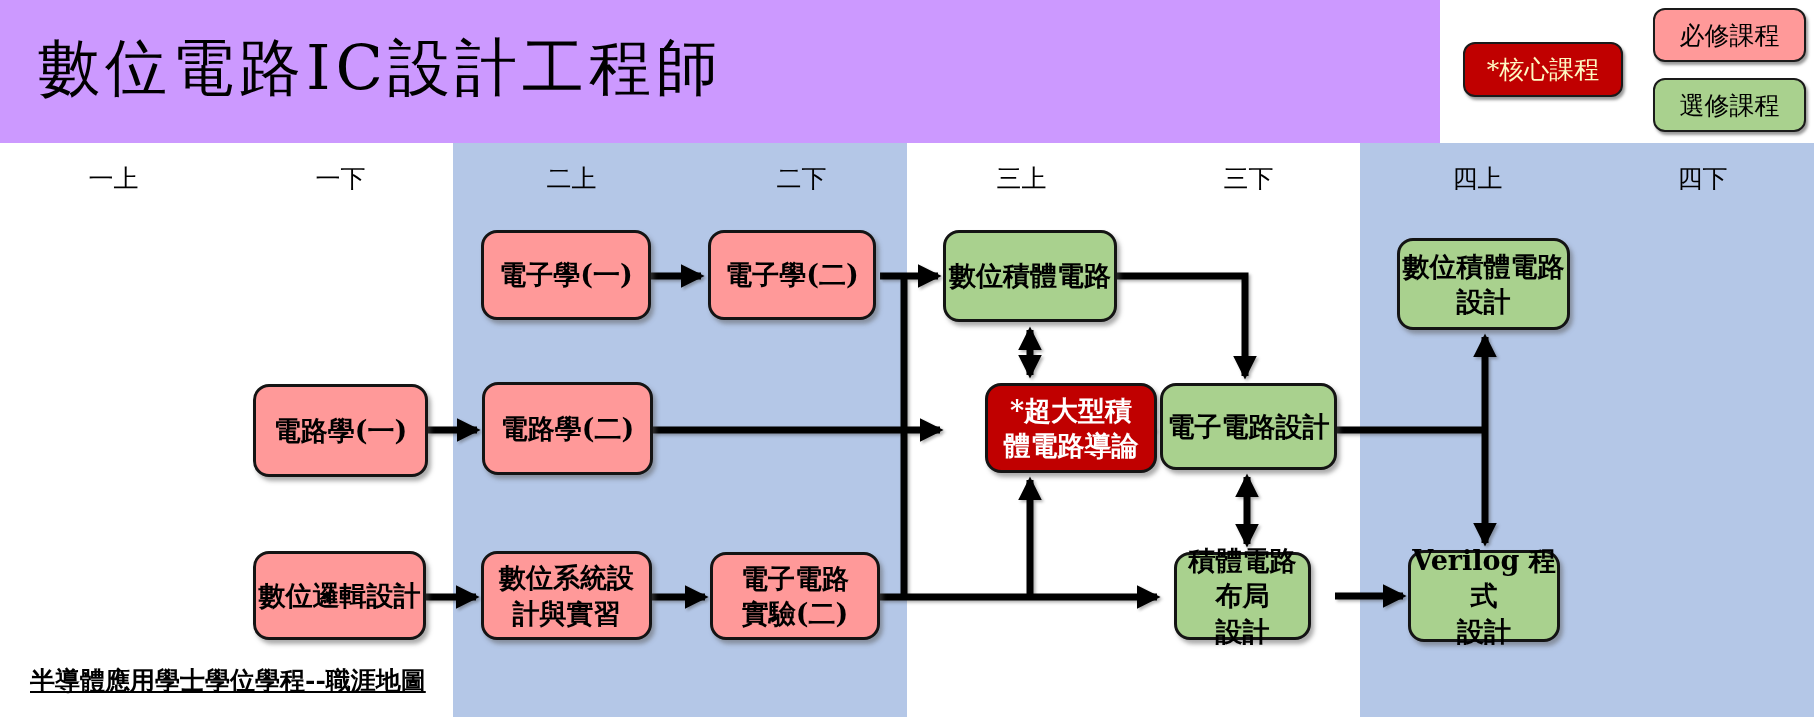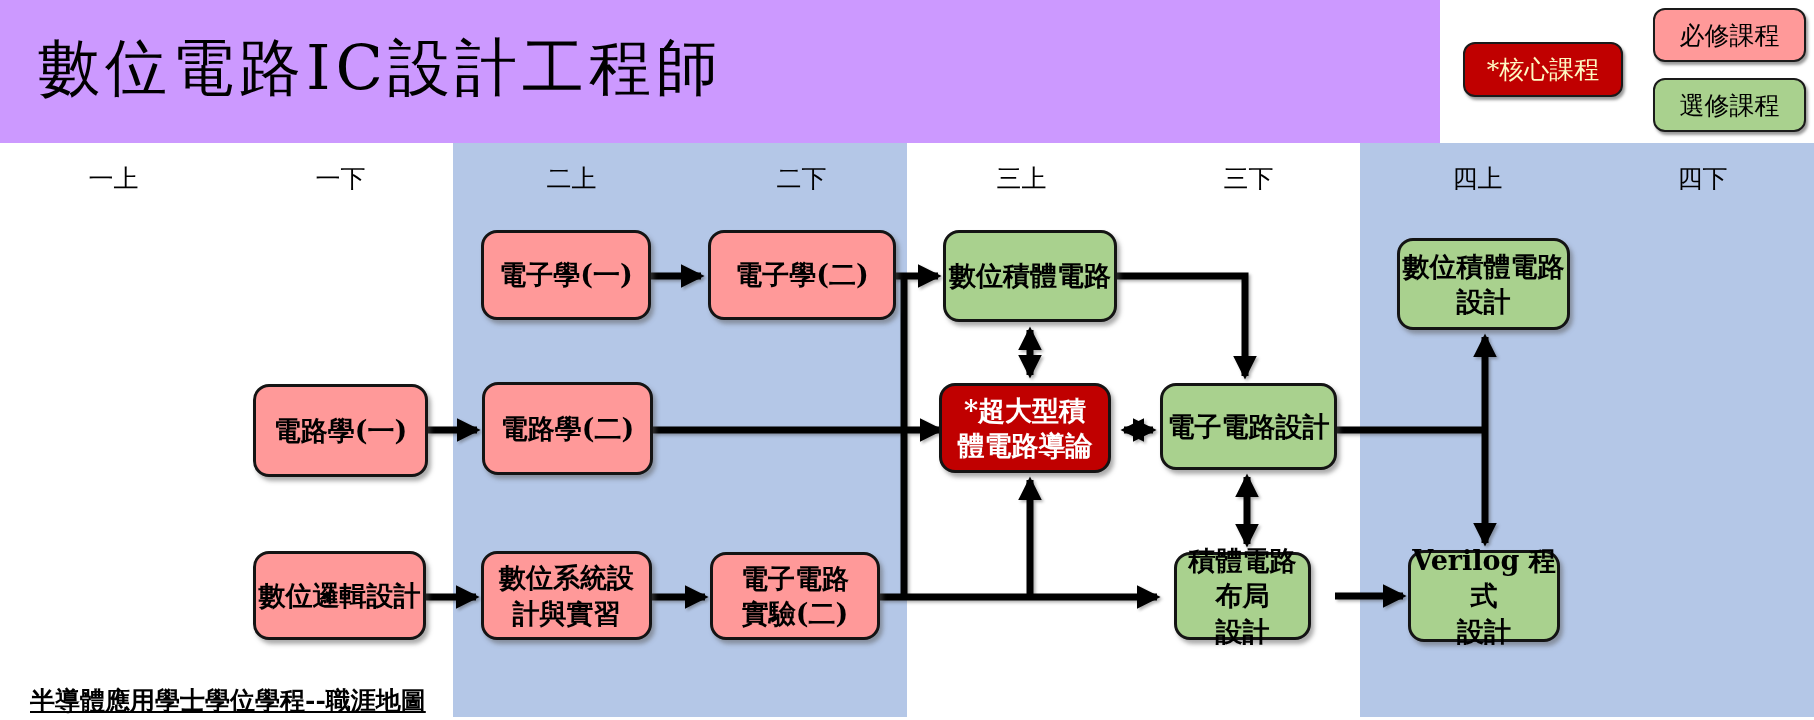--- a/index.html
+++ b/index.html
@@ -36,21 +36,21 @@
   .required { background:#FF9999; }
   .elective { background:#A9D18E; }
   .core     { background:#C00000; color:#ffffff; }
 
   
   #arrows { position:absolute; left:0; top:0; z-index:3; pointer-events:none; }
   #arrows g { filter:drop-shadow(2px 2.5px 1.5px rgba(60,60,60,.4)); }
 
   
   #footer { position:absolute; left:30px; top:664px; font-size:25px; font-weight:bold;
-            text-decoration:underline; z-index:2; white-space:nowrap;margin-top:20px; }
+            text-decoration:underline; z-index:2; white-space:nowrap; }
 </style>
 </head>
 <body>
 
 <div id="stage">
 
   <div class="band" id="band-year2"></div>
   <div class="band" id="band-year4"></div>
 
   <div id="header">
@@ -100,42 +100,42 @@
       <path d="M1485,430 V337" marker-end="url(#ah)"></path>
       <path d="M1485,430 V543" marker-end="url(#ah)"></path>
       <path d="M1335,596 H1403" marker-end="url(#ah)"></path>
     </g>
   </svg>
 
   <div class="course required" style="left:481px;top:230px;width:170px;height:90px">
     <span>電子學(一)</span>
     </div>
 
-  <div class="course required" style="left:708px;top:230px;width:188px;height:90px">
+  <div class="course required" style="left:708px;top:230px;width:168px;height:90px">
     <span>電子學(二)</span>
     </div>
 
   <div class="course elective" style="left:943px;top:230px;width:174px;height:92px">
     <span>數位積體電路</span>
     </div>
 
   <div class="course elective" style="left:1397px;top:238px;width:173px;height:92px">
     <span>數位積體電路
 設計</span>
     </div>
 
   <div class="course required" style="left:253px;top:384px;width:175px;height:93px">
     <span>電路學(一)</span>
     </div>
 
   <div class="course required" style="left:482px;top:382px;width:171px;height:93px">
     <span>電路學(二)</span>
     </div>
 
-  <div class="course core" style="left:939px;top:383px;width:172px;height:90px">
+  <div class="course core" style="left:985px;top:383px;width:172px;height:90px">
     <span>*超大型積
 體電路導論</span>
     </div>
 
   <div class="course elective" style="left:1160px;top:383px;width:177px;height:87px">
     <span>電子電路設計</span>
     </div>
 
   <div class="course required" style="left:253px;top:551px;width:173px;height:89px">
     <span>數位邏輯設計</span>

